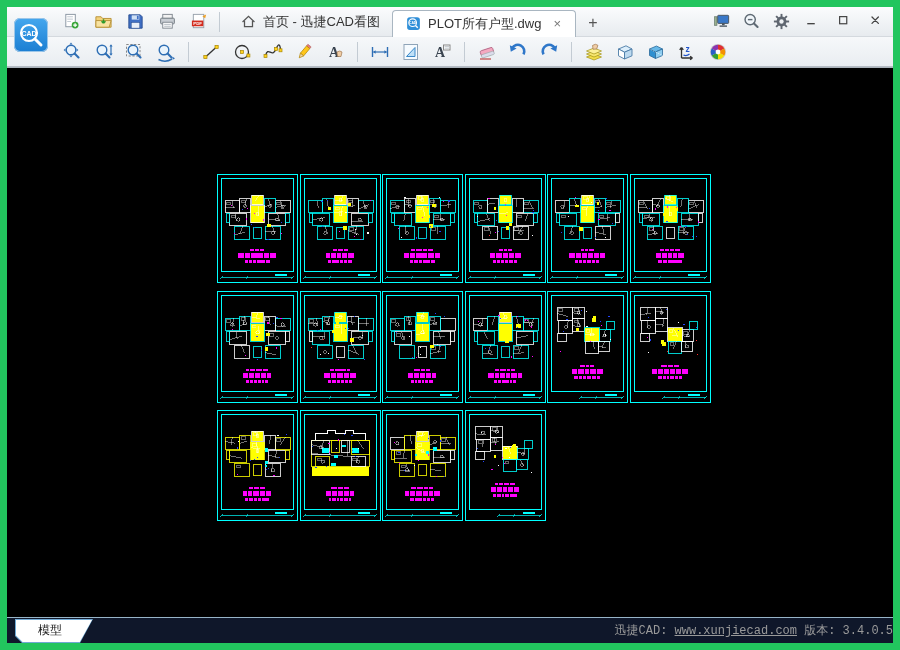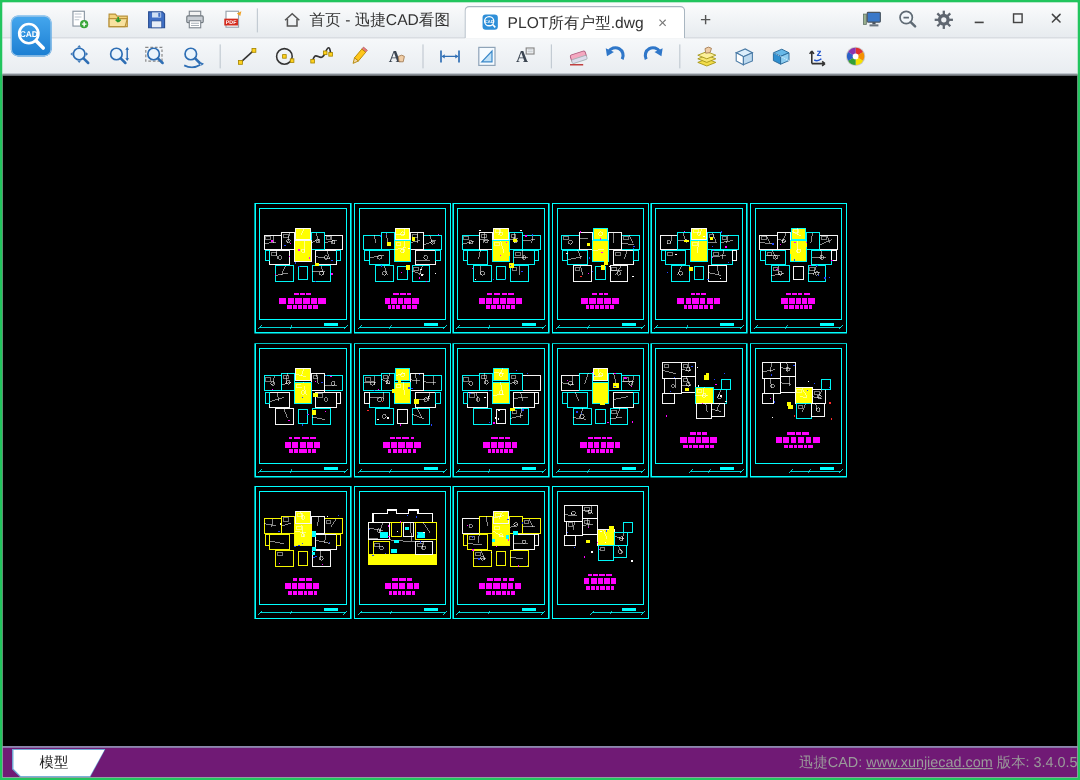--- a/index.html
+++ b/index.html
@@ -1,20 +1,20 @@
 <!DOCTYPE html>
 <html><head>
 <meta charset="utf-8">
 <style>
   * { margin:0; padding:0; box-sizing:border-box; }
   html,body { background:#555; }
   body { font-family:"Liberation Sans", sans-serif; }
   #window {
     width:900px; height:650px; position:relative; overflow:hidden;
-    border:2px solid #22c55e; background:#eef1f4;
+    border:7px solid #22c55e; background:#eef1f4;
     display:flex; flex-direction:column;
   }
   
   #titlebar {
     height:30px; flex:0 0 30px; display:flex; align-items:center;
     background:linear-gradient(#fbfcfd,#e7ebef);
     border-bottom:1px solid #d4d9de; position:relative; padding-left:52px;
   }
   #app-logo {
     position:absolute; left:7px; top:11px; width:34px; height:34px; z-index:30;
@@ -46,22 +46,22 @@
   }
   
   #canvas {
     flex:1 1 auto; background:#000; position:relative; overflow:hidden;
     border-top:1px solid #aab2ba;
   }
   .cell { position:absolute; }
   .cell svg { display:block; }
   
   #statusbar {
-    height:26px; flex:0 0 26px; background:#701a75; border-top:1px solid #97b4c8;
-    display:flex; align-items:center; font-size:12px; position:relative;
+    height:26px; flex:0 0 26px; background:#0f172a; border-top:1px solid #97b4c8;
+    display:flex; align-items:center; font-size:12px; position:relative;font-family:Liberation Mono, monospace;
   }
   #model-tab-outer {
     margin-left:8px; margin-top:1px;
     clip-path:polygon(0 0,100% 0,calc(100% - 13px) 100%,7px 100%,0 calc(100% - 7px));
     background:#6fa9d4; padding:1px;
   }
   #model-tab-inner {
     clip-path:polygon(0 0,100% 0,calc(100% - 12.2px) 100%,6.6px 100%,0 calc(100% - 6.6px));
     background:#fff; padding:2px 30px 3px 22px; color:#222;
   }

